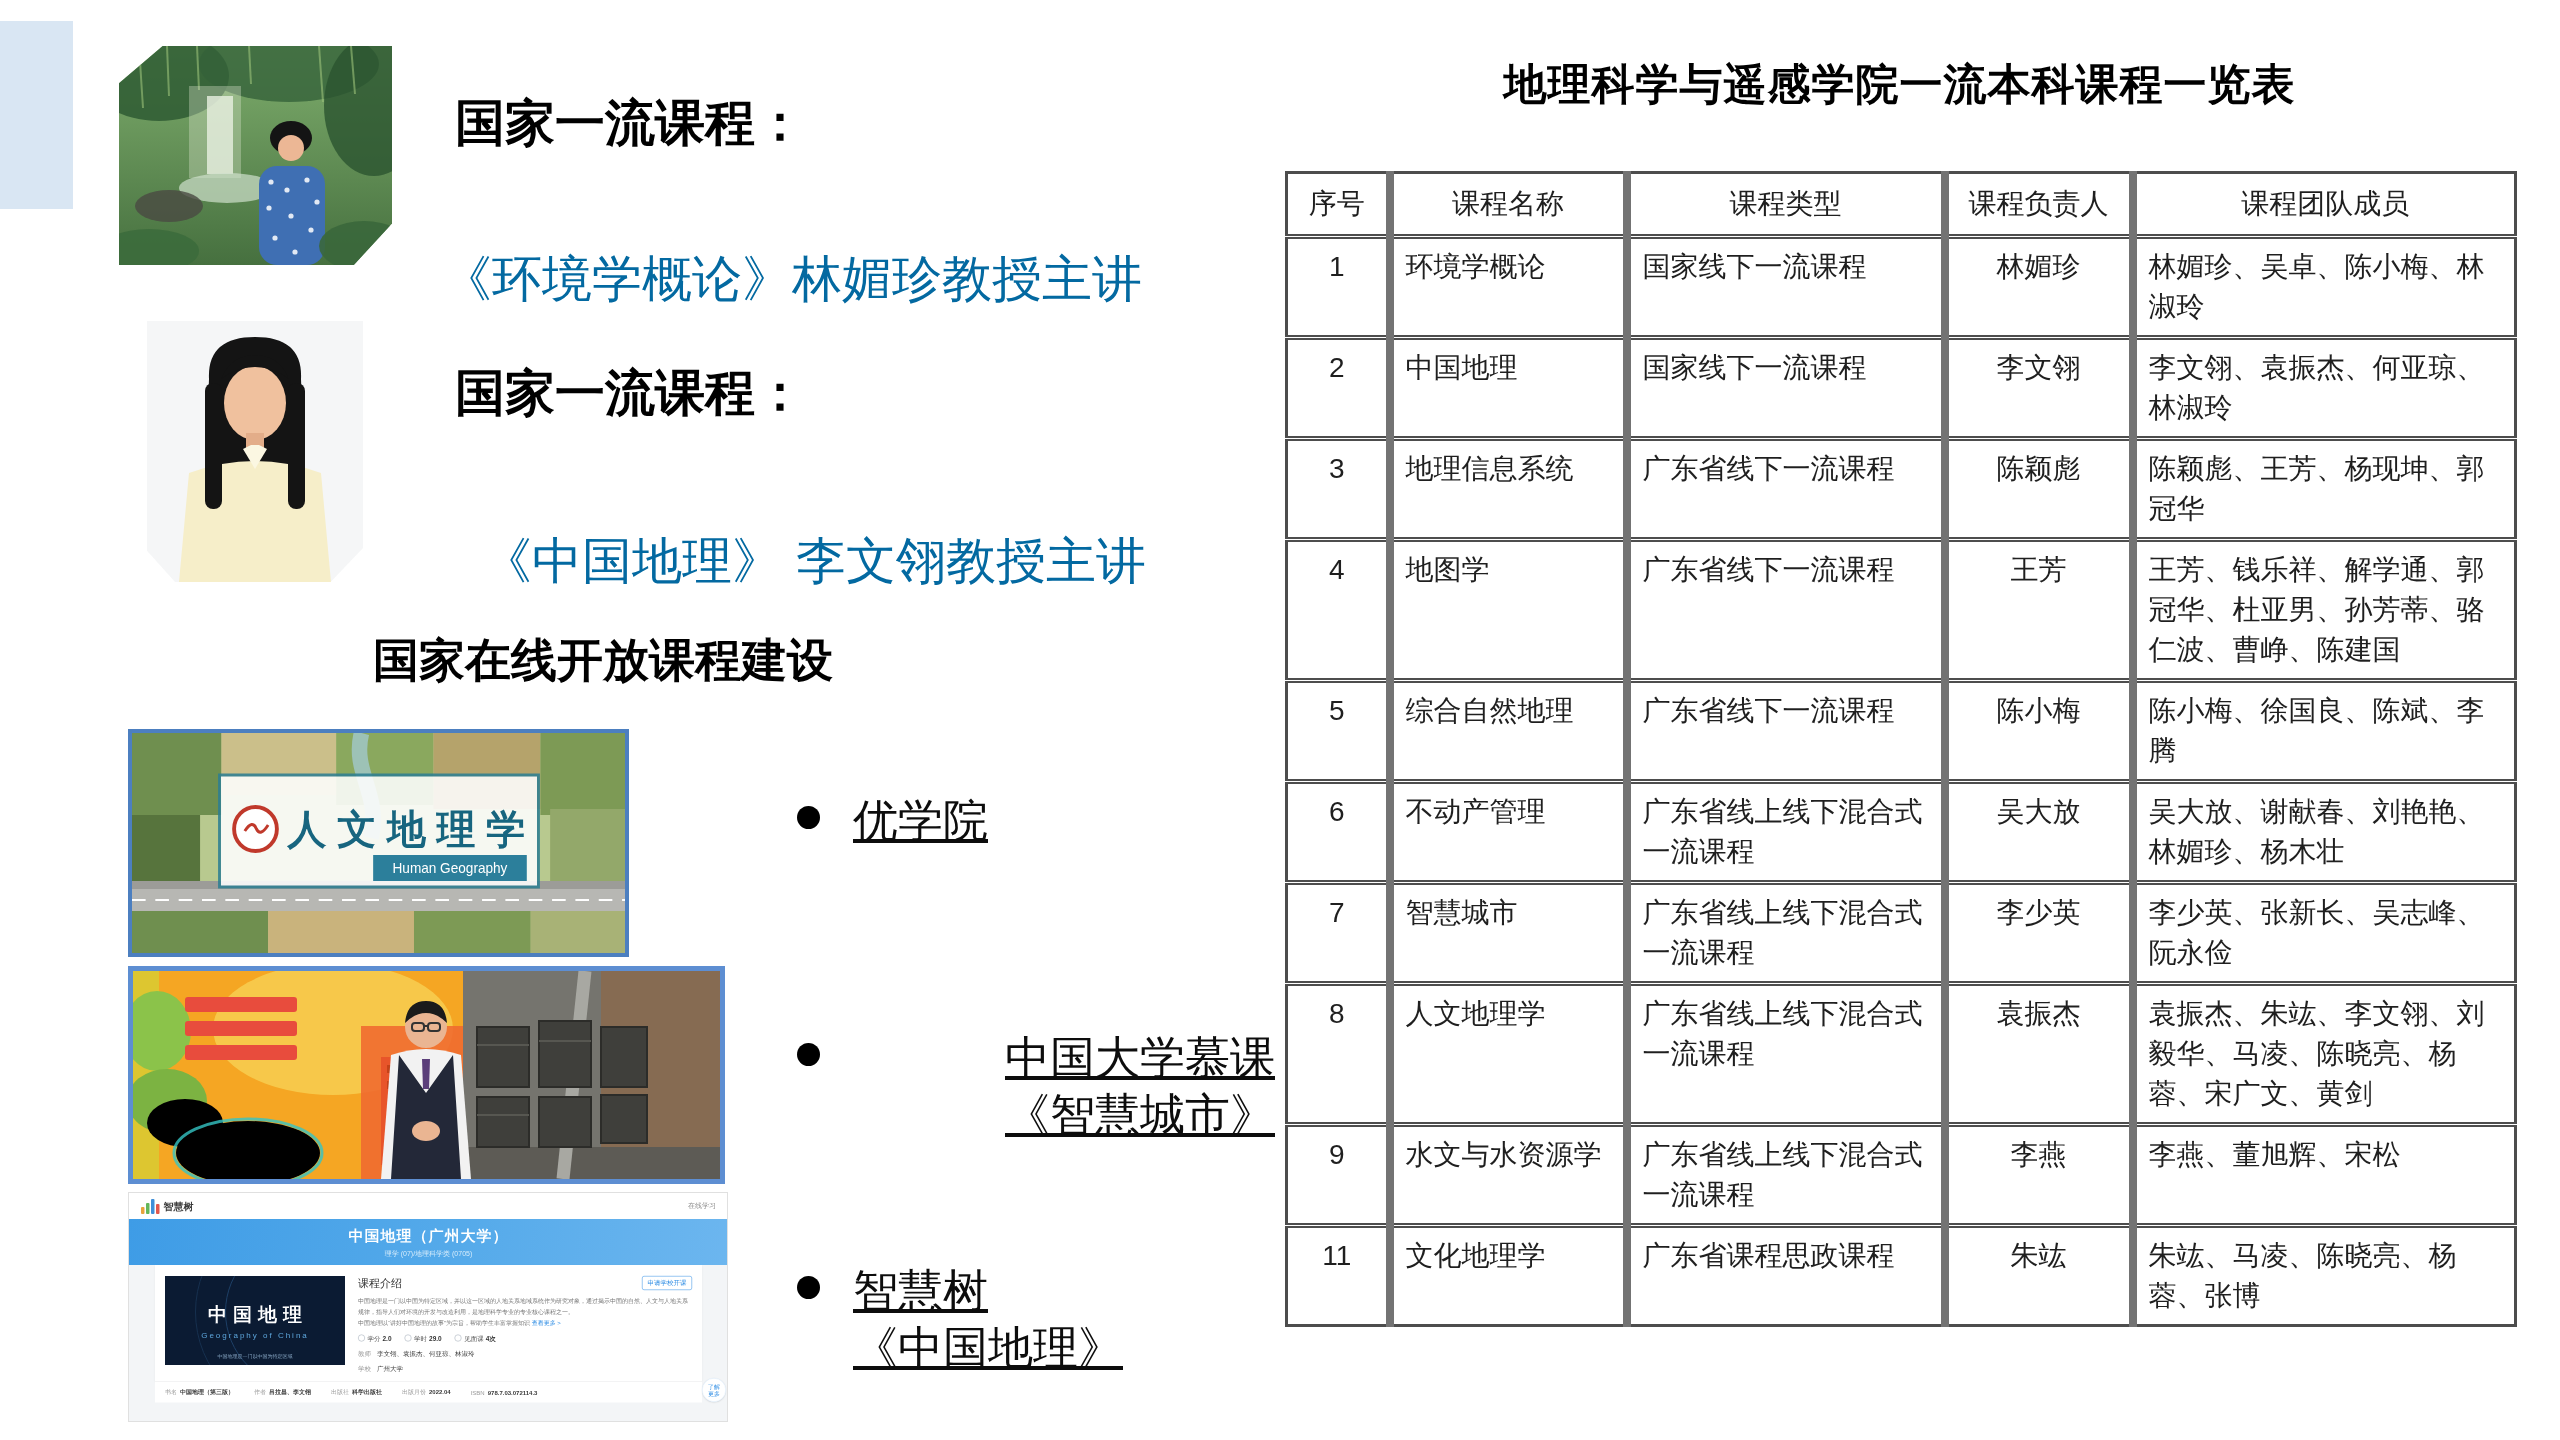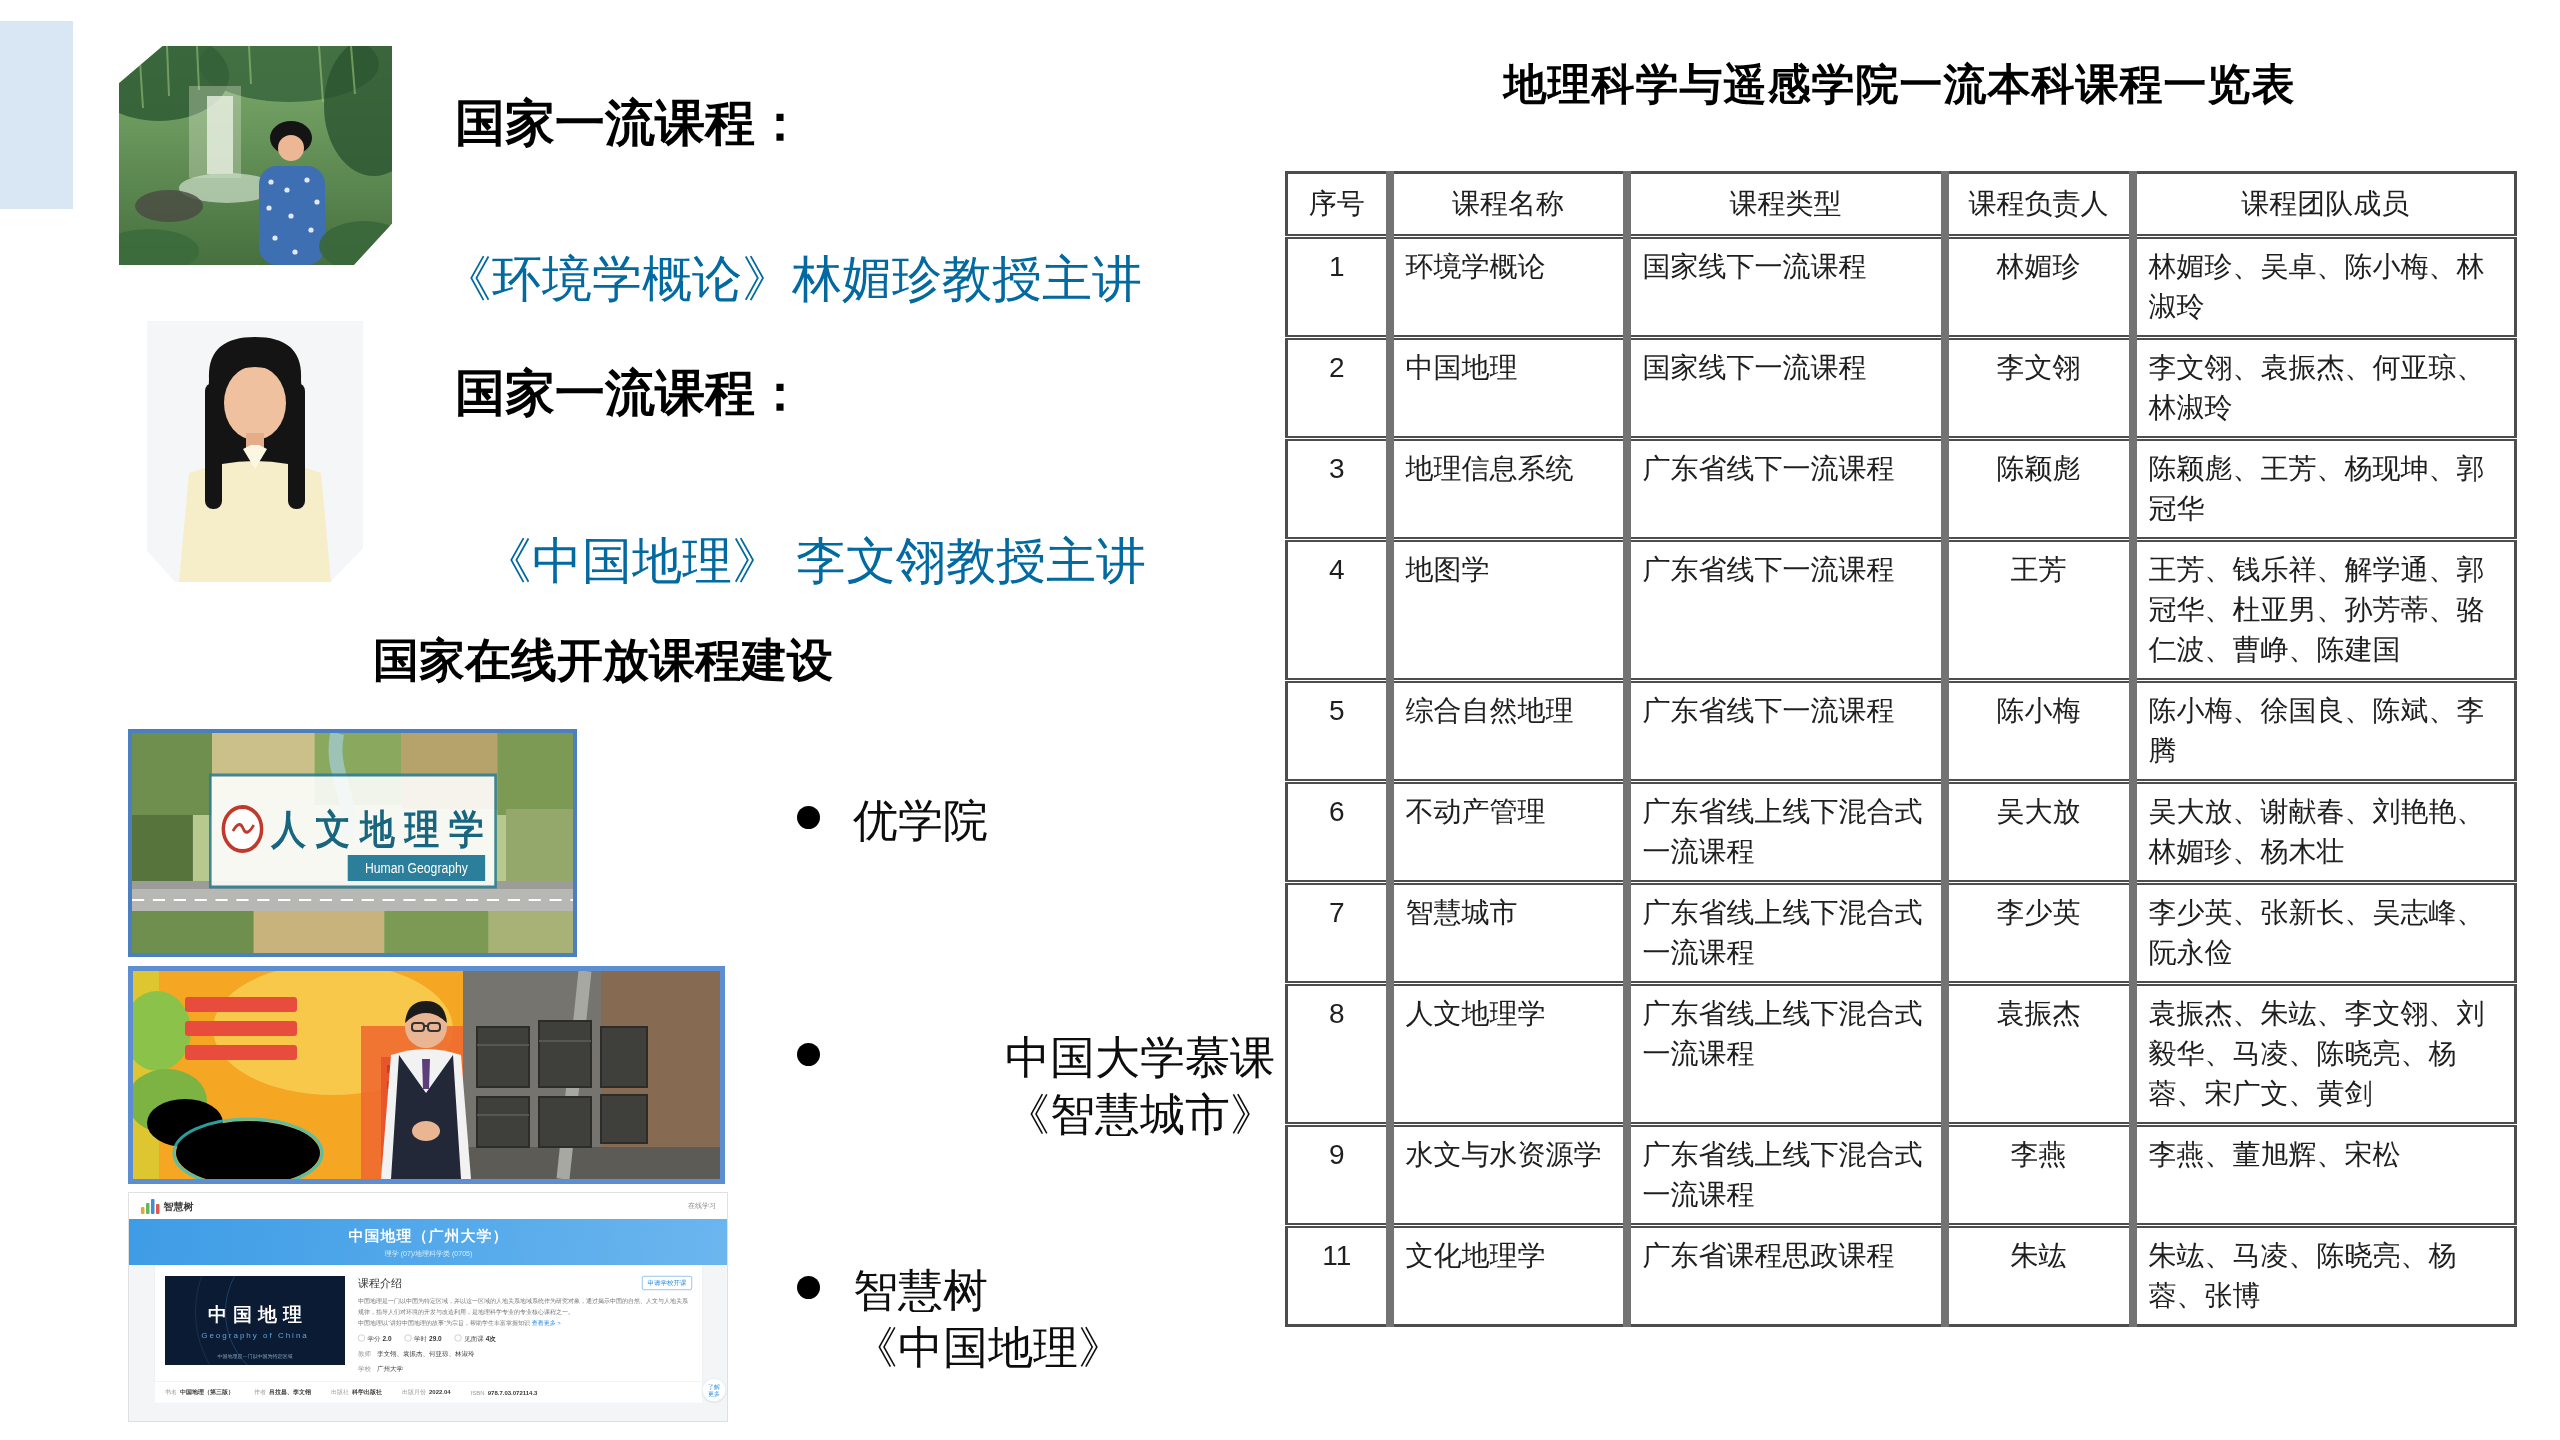--- a/index.html
+++ b/index.html
@@ -21,28 +21,28 @@
   
   .h-bold{font-weight:bold;font-size:50px;color:#000;}
   .t-line{font-size:50px;color:#0369a1;}
   .t1h{left:455px;top:90px;}
   .t1l{left:442px;top:246px;}
   .t2h{left:455px;top:360px;}
   .t2l{left:442px;top:528px;margin-left:40px;}
   .online-h{left:373px;top:630px;font-size:46px;font-weight:bold;color:#000;}
 
   
-  .banner{left:128px;top:729px;width:449px;height:228px;border:4px solid #4c7fc0;box-sizing:border-box;}
+  .banner{left:128px;top:729px;width:501px;height:228px;border:4px solid #4c7fc0;box-sizing:border-box;}
   .banner svg,.video svg{display:block;width:100%;height:100%;}
   .video{left:128px;top:966px;width:597px;height:218px;border:5px solid #5d8ed2;box-sizing:border-box;}
 
   
   .bullet{position:absolute;left:795px;width:480px;font-size:45px;line-height:57px;color:#0d0d0d;}
   .bullet .dot{position:absolute;left:2px;top:14px;width:23px;height:23px;border-radius:50%;background:#000;}
-  .bullet .txt{margin-left:58px;}
+  .bullet .txt{margin-left:58px;text-decoration:underline;}
   .b1{top:792px;}.b2{top:1029px;text-align:right;}.b3{top:1262px;}
 
   
   .right-title{left:1285px;top:56px;width:1229px;text-align:center;font-size:43px;font-weight:bold;color:#000;letter-spacing:1px;}
   table.course-table{position:absolute;left:1285px;top:171px;width:1229px;border-collapse:collapse;
         table-layout:fixed;font-size:28px;color:#1f1f1f;border:3px solid #4d4d4d;}
   .course-table th{font-weight:normal;height:52px;text-align:center;vertical-align:middle;padding:4px 6px;}
   .course-table td{vertical-align:top;padding:8px 12px;line-height:40px;}
   .course-table th,.course-table td{border-left:8px solid #737373;}
   .course-table th:first-child,.course-table td:first-child{border-left:none;}

